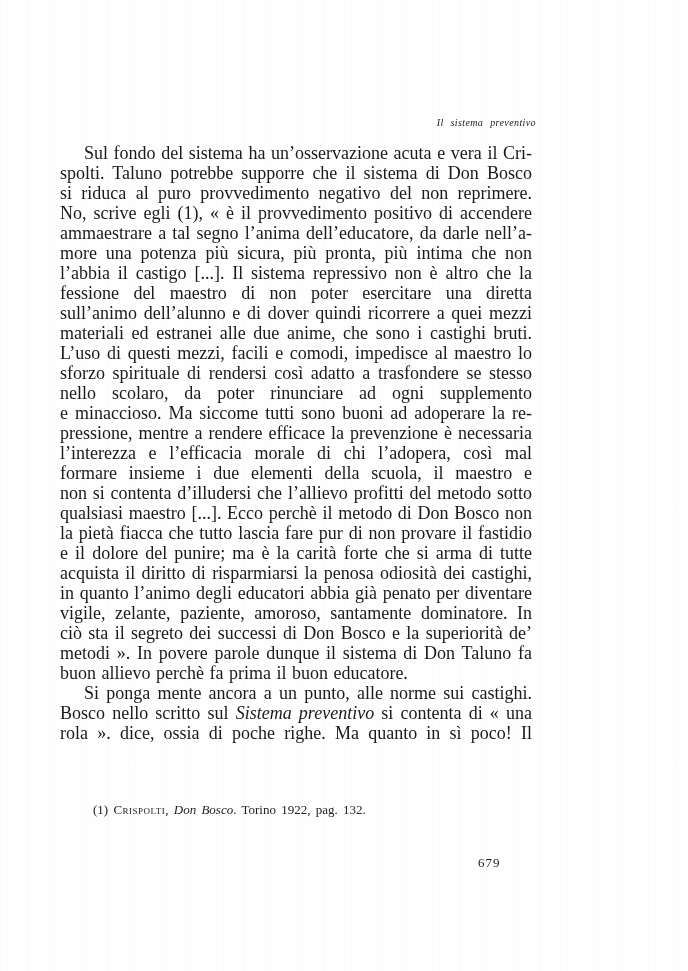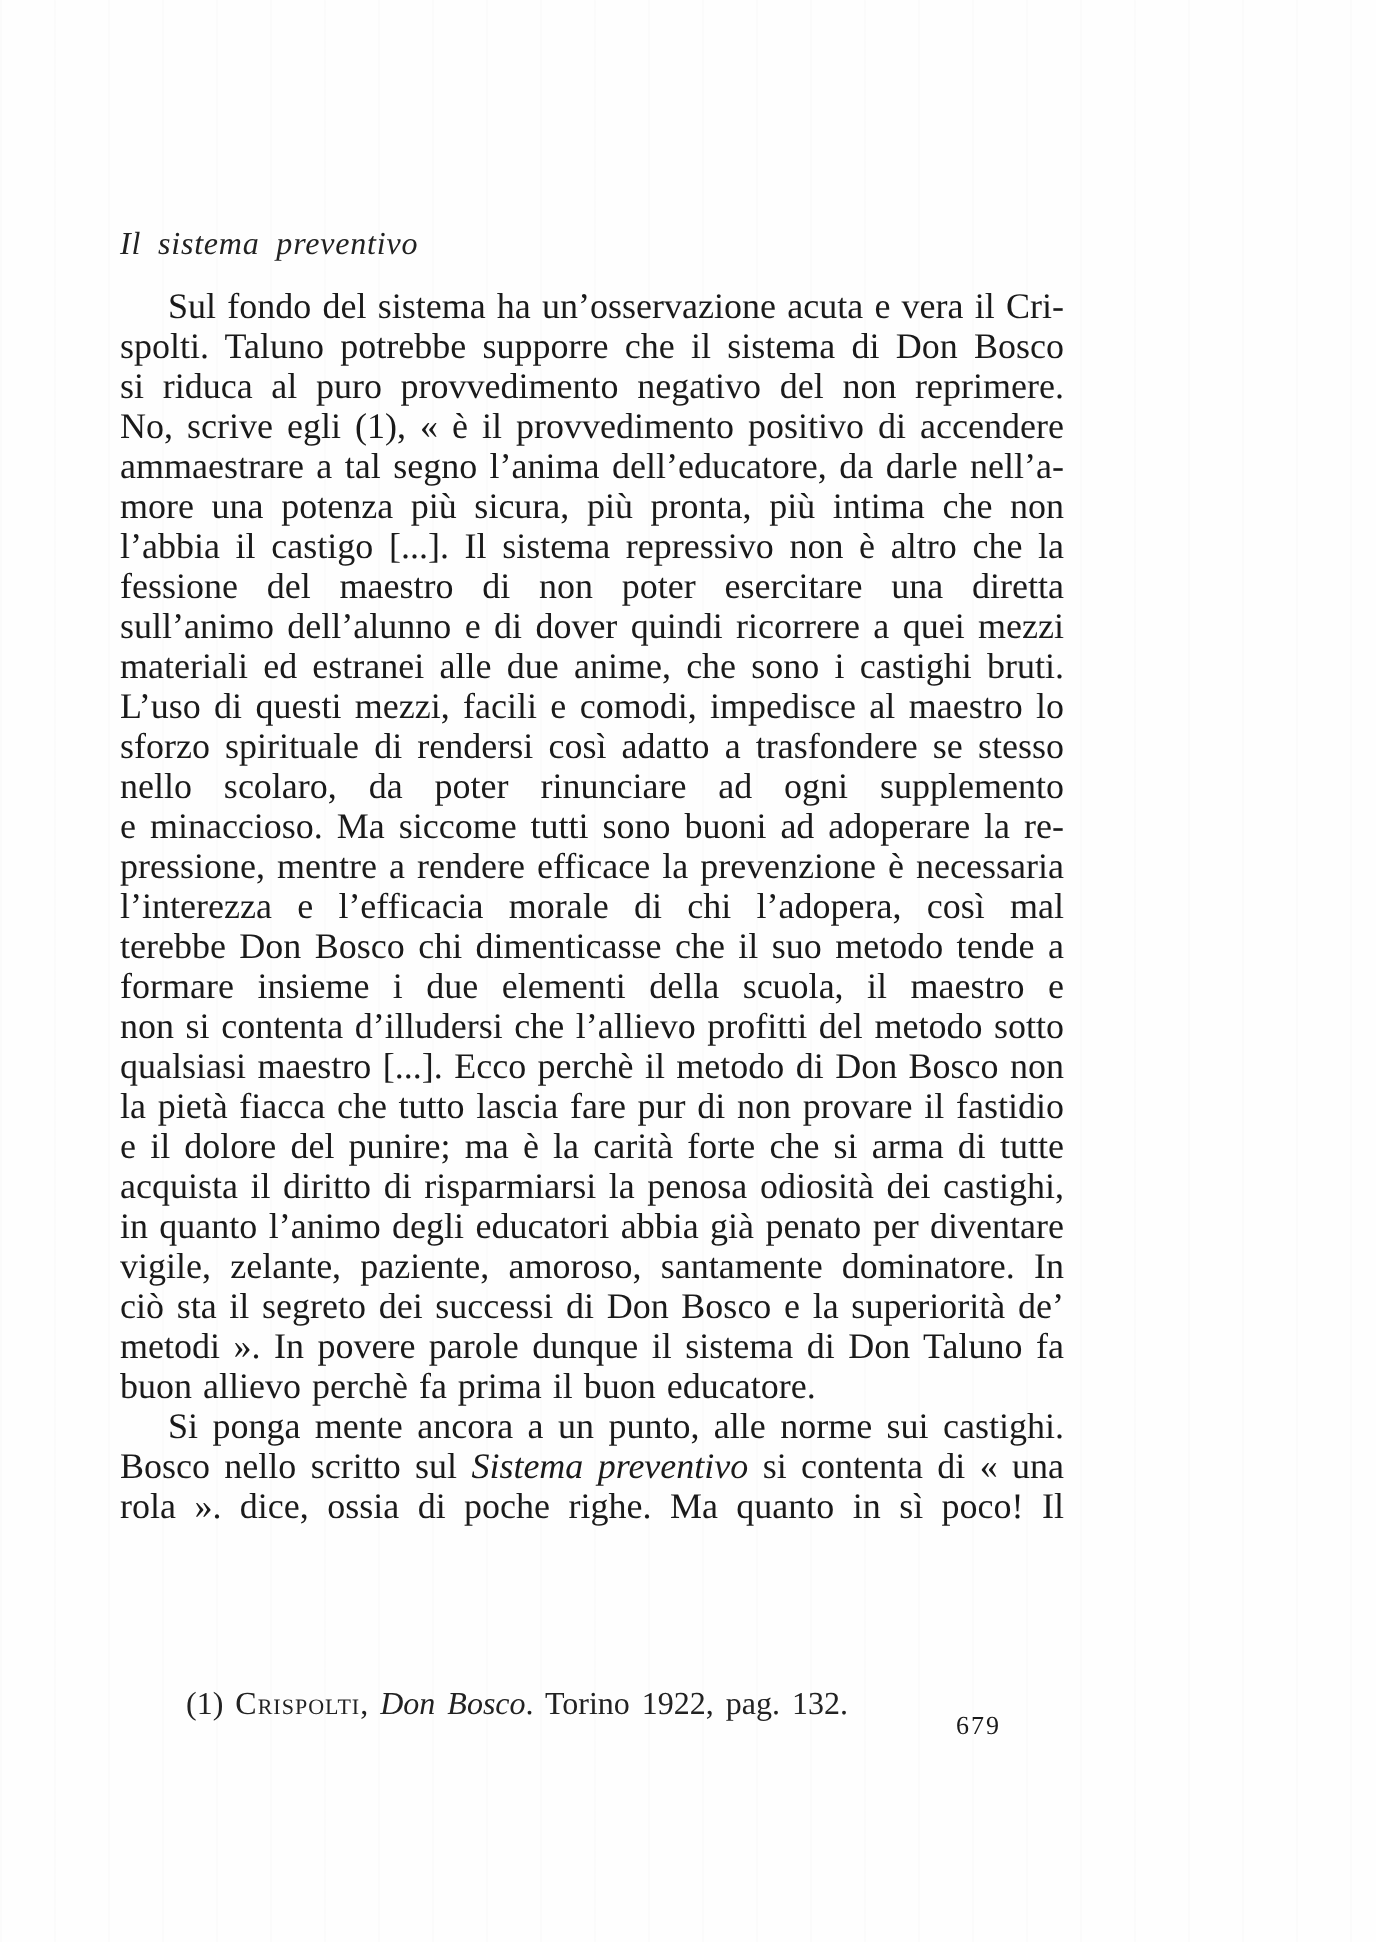--- a/index.html
+++ b/index.html
@@ -13,23 +13,23 @@
   .page {
     position: relative;
     width: 688px; height: 971px;
     background:
       repeating-linear-gradient(90deg, rgba(0,0,0,0.012) 0 1px, transparent 1px 27px),
       #fefefe;
   }
   .running-head {
     position: absolute;
     left: 60px; top: 115px; width: 476px;
-    text-align: left;
+    text-align: right;
     font-style: italic;
-    font-size: 16px;
+    font-size: 10px;
     line-height: 16px;
     letter-spacing: 0.4px;
     word-spacing: 4px;
     color: #222;
   }
   .text-block {
     position: absolute;
     left: 60px; top: 143px; width: 472px;
     font-size: 18px;
     line-height: 20px;
@@ -42,22 +42,22 @@
     text-align-last: justify;
     text-justify: inter-word;
     word-spacing: 1px;
   }
   .line.no-justify { text-align-last: left; }
   .line.indent { padding-left: 24px; }
   .italic { font-style: italic; }
   .sc { font-variant: small-caps; letter-spacing: 0.5px; }
   .footnote {
     position: absolute;
-    left: 93px; top: 845px;
-    font-size: 16px;
+    left: 93px; top: 802px;
+    font-size: 13px;
     line-height: 16px;
     color: #222;
     word-spacing: 2px;
   }
   .page-number {
     position: absolute;
     left: 478px; top: 852px;
     font-size: 13px;
     line-height: 22px;
     letter-spacing: 1px;
@@ -80,21 +80,20 @@
       <div class="line"><span>l’abbia il castigo [...]. Il sistema repressivo non è altro che la con-</span></div>
       <div class="line"><span>fessione del maestro di non poter esercitare una diretta influenza</span></div>
       <div class="line"><span>sull’animo dell’alunno e di dover quindi ricorrere a quei mezzi</span></div>
       <div class="line"><span>materiali ed estranei alle due anime, che sono i castighi bruti.</span></div>
       <div class="line"><span>L’uso di questi mezzi, facili e comodi, impedisce al maestro lo</span></div>
       <div class="line"><span>sforzo spirituale di rendersi così adatto a trasfondere se stesso</span></div>
       <div class="line"><span>nello scolaro, da poter rinunciare ad ogni supplemento meccanico</span></div>
       <div class="line"><span>e minaccioso. Ma siccome tutti sono buoni ad adoperare la re-</span></div>
       <div class="line"><span>pressione, mentre a rendere efficace la prevenzione è necessaria</span></div>
       <div class="line"><span>l’interezza e l’efficacia morale di chi l’adopera, così mal interpre-</span></div>
-      <div class="line"><span>terebbe Don Bosco chi dimenticasse che il suo metodo tende a</span></div>
       <div class="line"><span>formare insieme i due elementi della scuola, il maestro e l’allievo;</span></div>
       <div class="line"><span>non si contenta d’illudersi che l’allievo profitti del metodo sotto</span></div>
       <div class="line"><span>qualsiasi maestro [...]. Ecco perchè il metodo di Don Bosco non è</span></div>
       <div class="line"><span>la pietà fiacca che tutto lascia fare pur di non provare il fastidio</span></div>
       <div class="line"><span>e il dolore del punire; ma è la carità forte che si arma di tutte</span></div>
       <div class="line"><span>acquista il diritto di risparmiarsi la penosa odiosità dei castighi,</span></div>
       <div class="line"><span>in quanto l’animo degli educatori abbia già penato per diventare</span></div>
       <div class="line"><span>vigile, zelante, paziente, amoroso, santamente dominatore. In</span></div>
       <div class="line"><span>ciò sta il segreto dei successi di Don Bosco e la superiorità de’ suoi</span></div>
       <div class="line"><span>metodi ». In povere parole dunque il sistema di Don Taluno fa il</span></div>

